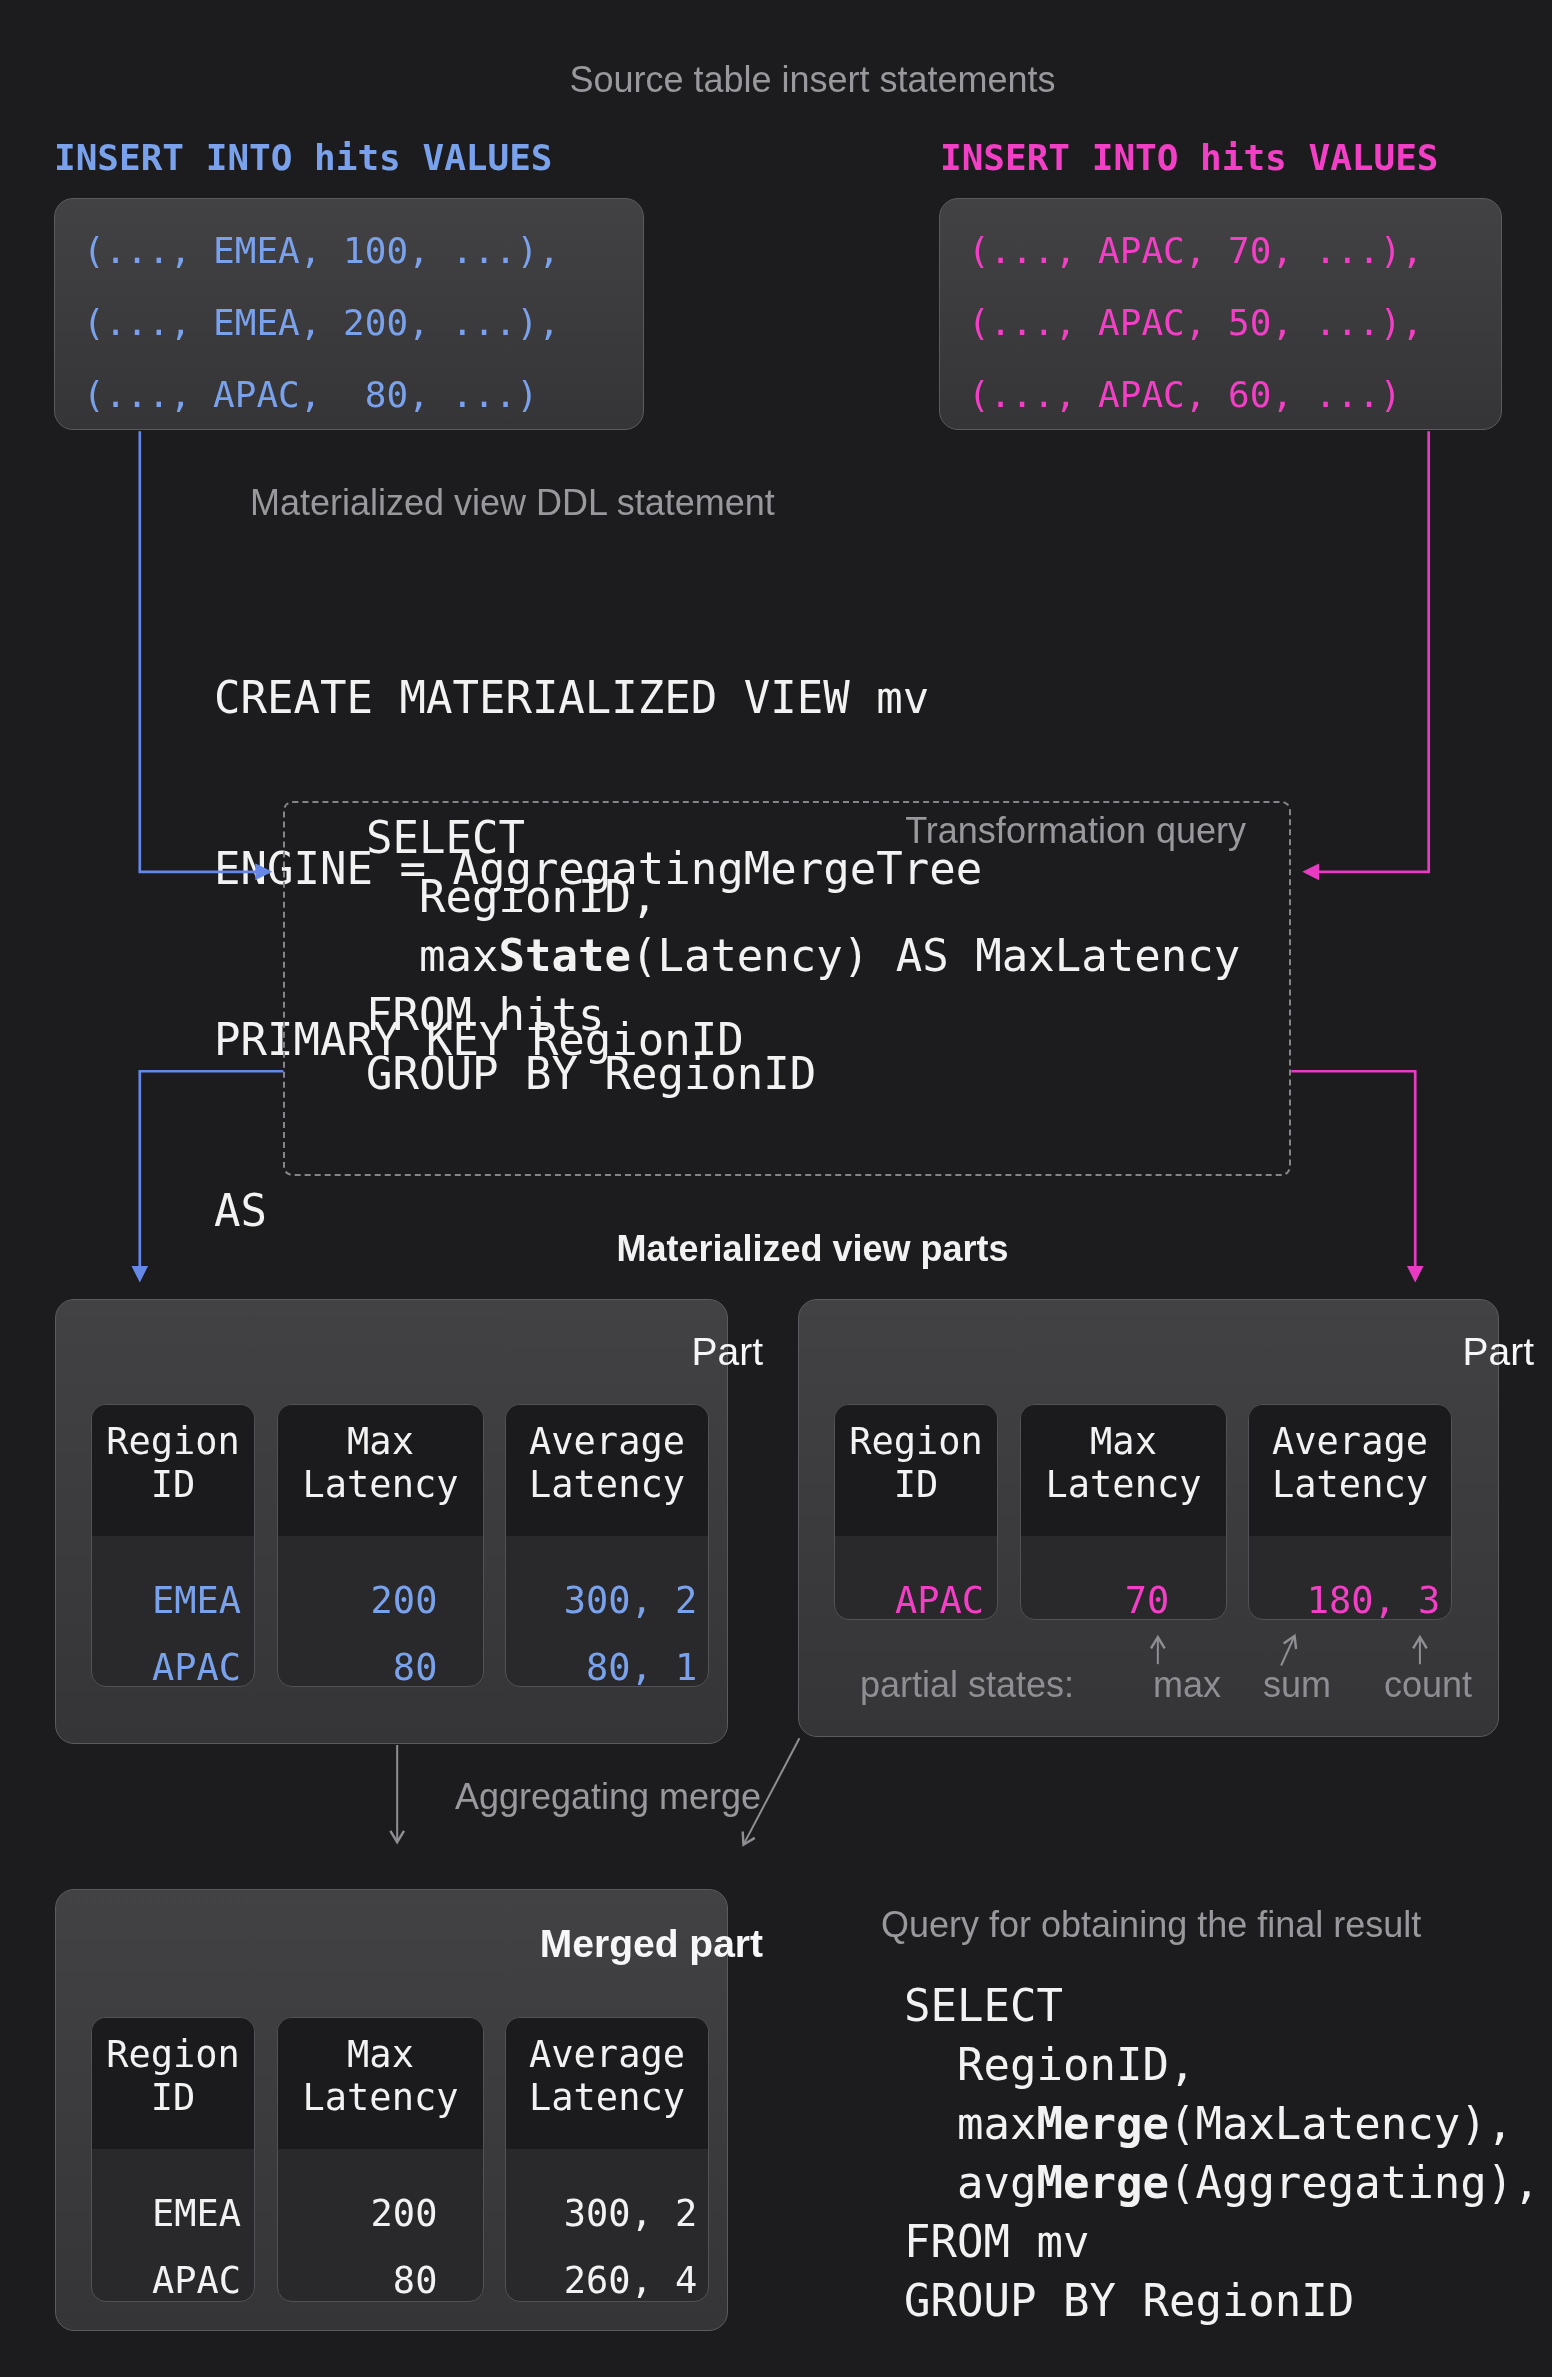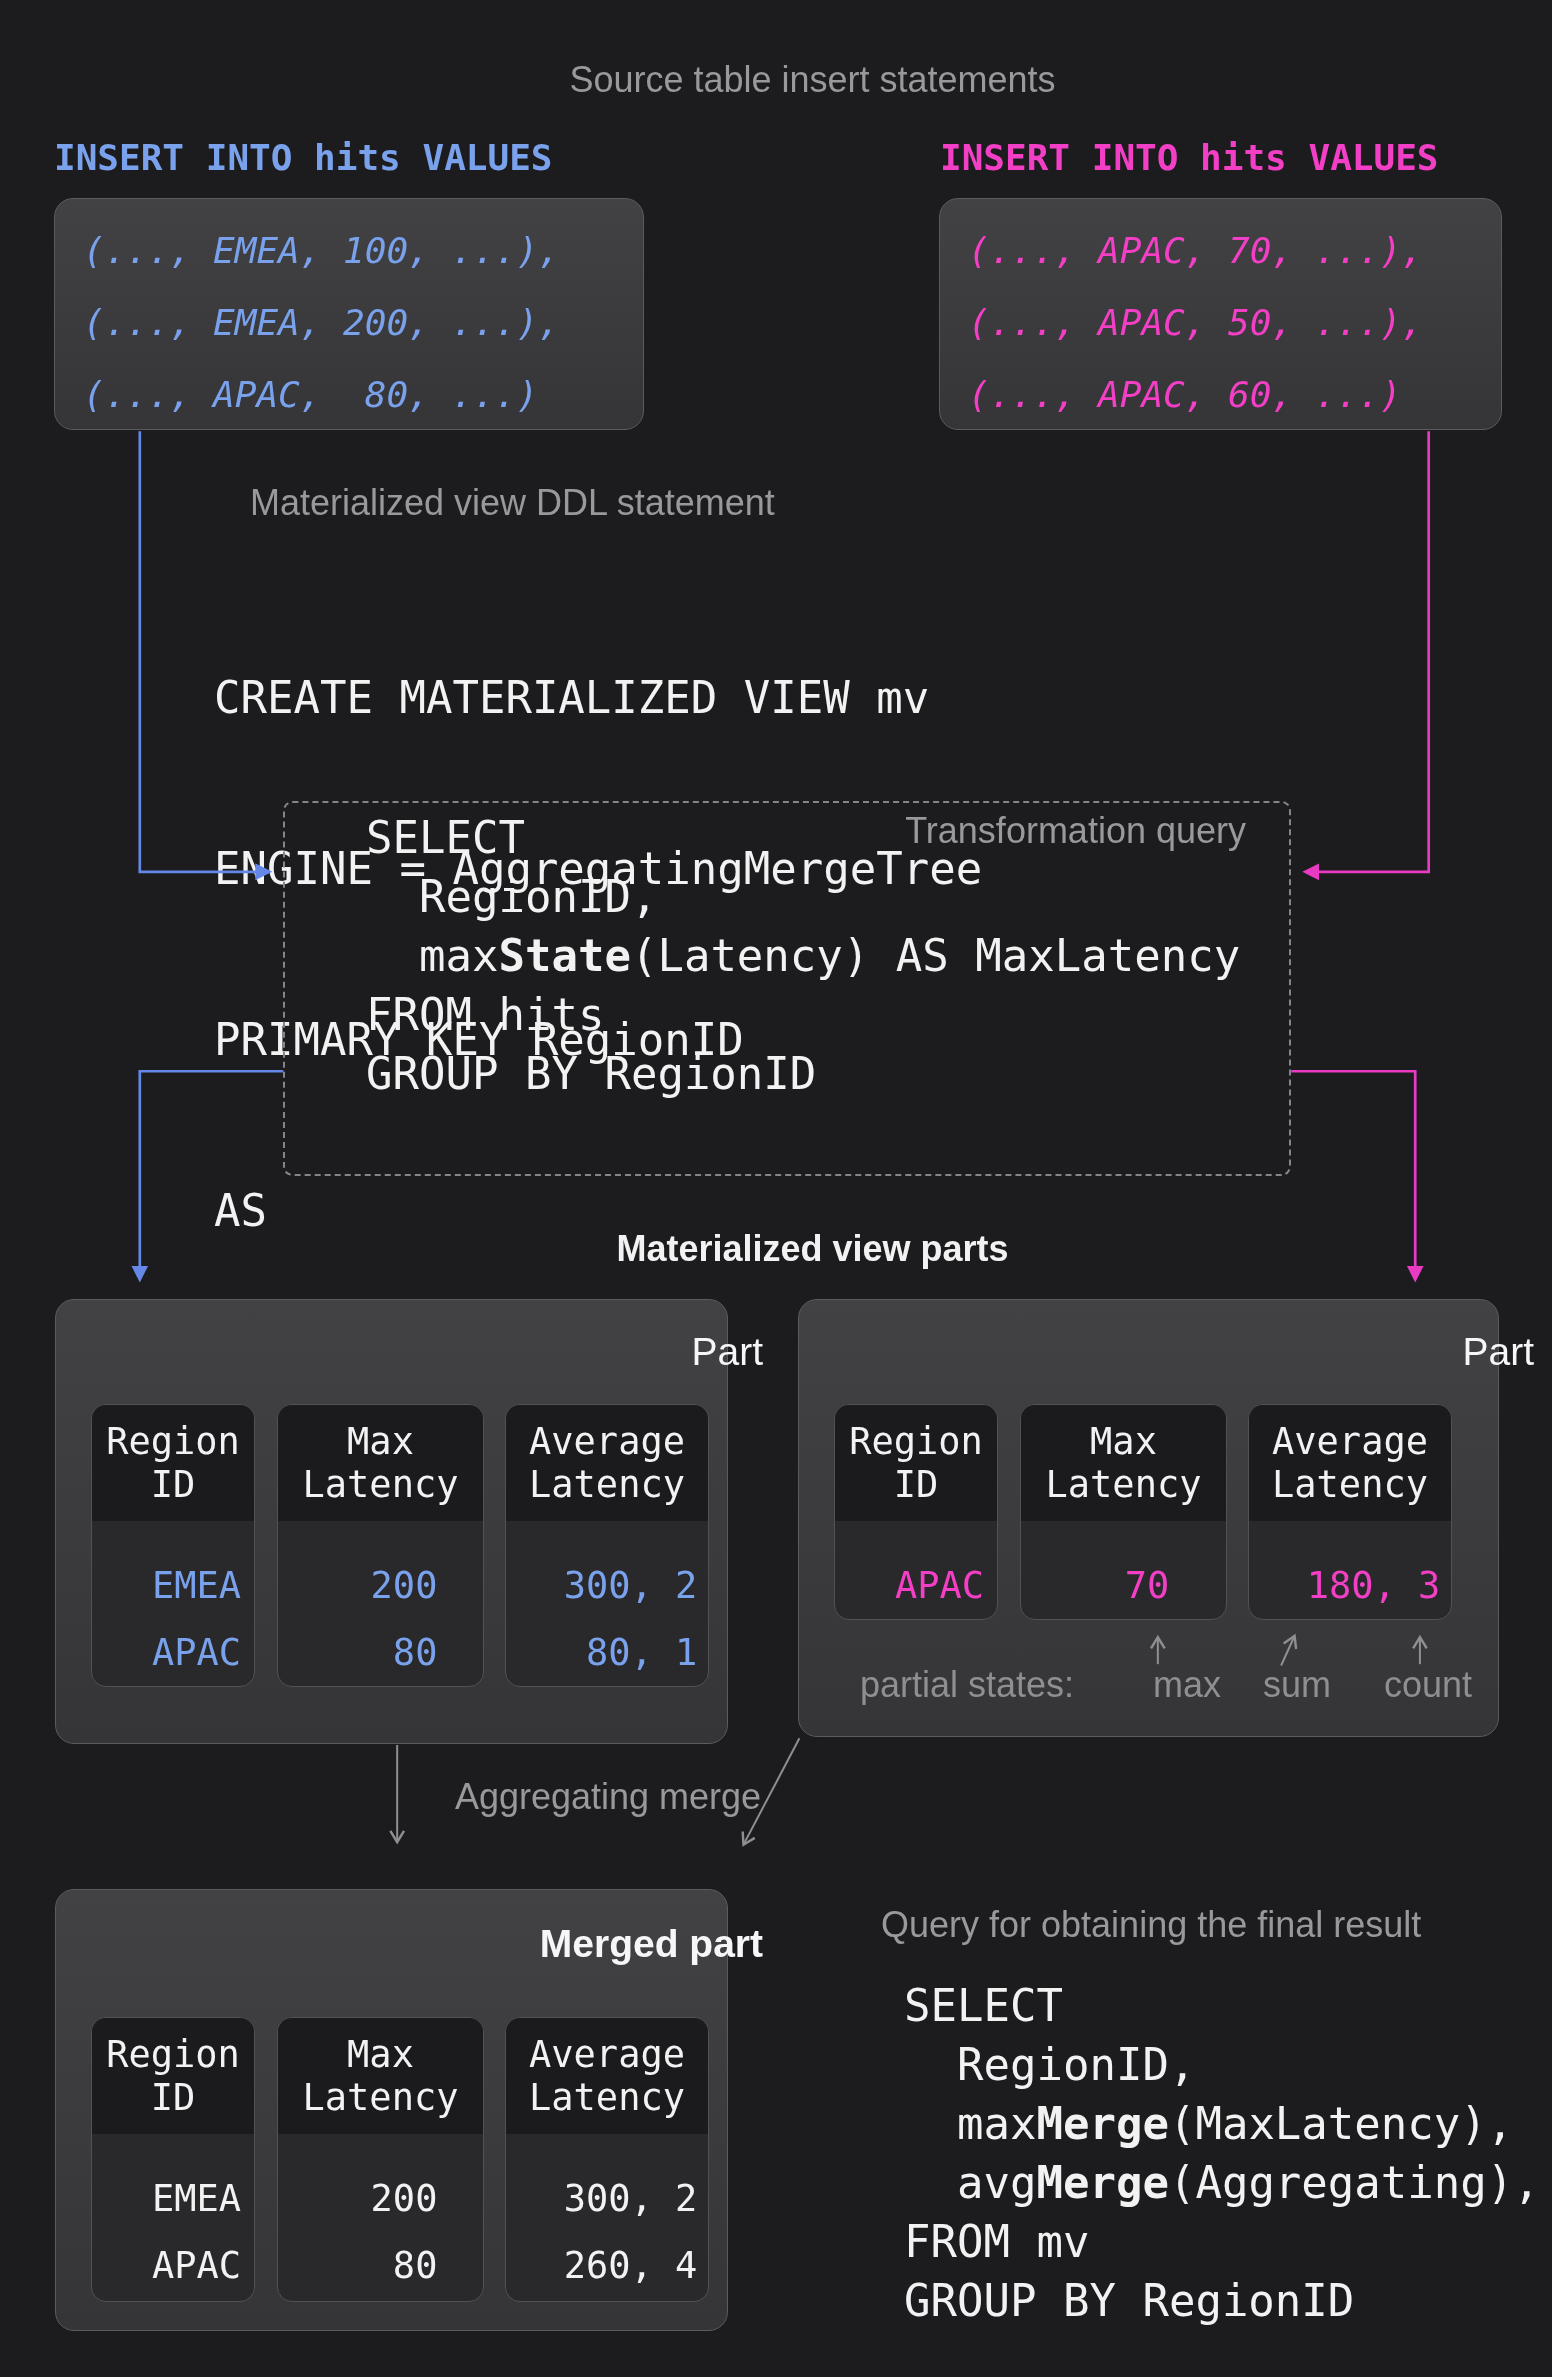--- a/index.html
+++ b/index.html
@@ -13,42 +13,42 @@
   .blue{color:#7aa2ec;}
   .magenta{color:#f33fc6;}
   .center{text-align:center;}
 
   .main-title{left:0;top:59px;width:100%;font-size:36px;}
   .insert-label{top:137px;font-size:36px;font-weight:bold;}
 
   .round-box{border:1.3px solid #5a5a5f;border-radius:19px;
              background:linear-gradient(180deg,#424245 0%,#353538 100%);}
   .insert-box{top:198px;height:232px;padding:16px 0 0 28px;box-sizing:border-box;}
-  .insert-box .row{font-size:36px;line-height:72px;white-space:pre;font-style:italic;}
+  .insert-box .row{font-size:36px;line-height:72px;white-space:pre;}
 
   .ddl-title{left:214px;top:482px;font-size:36px;}
   .ddl-code{left:214px;top:555px;font-size:44px;line-height:57px;white-space:pre;}
 
   .dashed-box{left:283px;top:801px;width:1008px;height:375px;box-sizing:border-box;
               border:2px dashed #84848a;border-radius:9.4px;}
   .tq-label{position:absolute;right:43px;top:6.7px;font-size:36px;}
   .tq-code{position:absolute;left:38px;top:5.4px;font-size:44px;line-height:59px;}
   .code-line{white-space:pre;margin-left:43px;}
   .code-line b{font-weight:bold;}
 
   .parts-title{left:0;top:1228px;width:100%;font-size:36px;font-weight:bold;}
 
   .part-box{box-sizing:border-box;}
   .box-title{position:absolute;left:0;top:30px;width:100%;text-align:right;
              font-size:39px;font-weight:500;color:#f6f6f8;}
   .box-title.bold{font-weight:bold;}
 
   .card{position:absolute;border:1.3px solid #515156;border-radius:15px;overflow:hidden;
         background:#29292b;box-sizing:border-box;}
-  .card-head{background:#1b1b1d;height:116px;padding-top:15px;box-sizing:border-box;
+  .card-head{background:#1b1b1d;height:131px;padding-top:15px;box-sizing:border-box;
              font-family:"DejaVu Sans Mono",monospace;font-size:37px;line-height:43px;
              color:#f2f2f3;text-align:center;}
   .card-body{font-family:"DejaVu Sans Mono",monospace;font-size:37px;line-height:67px;
              padding-top:31px;text-align:center;margin-left:47px;}
   .card-body div{white-space:pre;}
 
   .partial-row span{position:absolute;font-size:36px;color:#8e8e93;}
   .merge-label{top:1776px;left:590px;transform:translateX(-50%);font-size:36px;white-space:nowrap;}
 
   .final-title{left:845px;top:1904px;font-size:36px;white-space:nowrap;}

